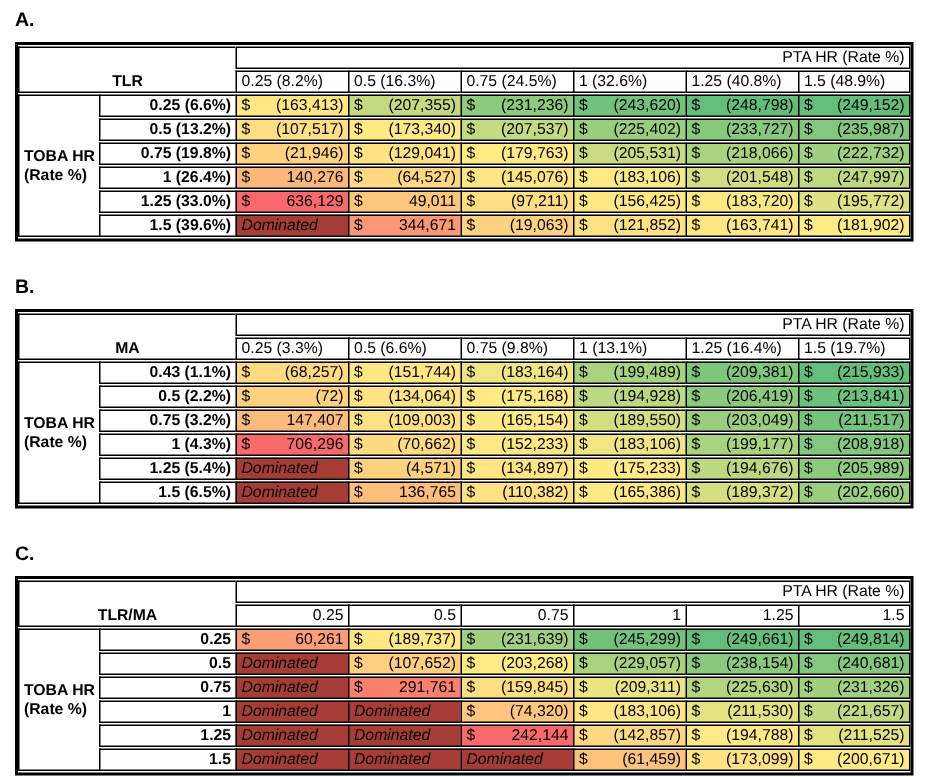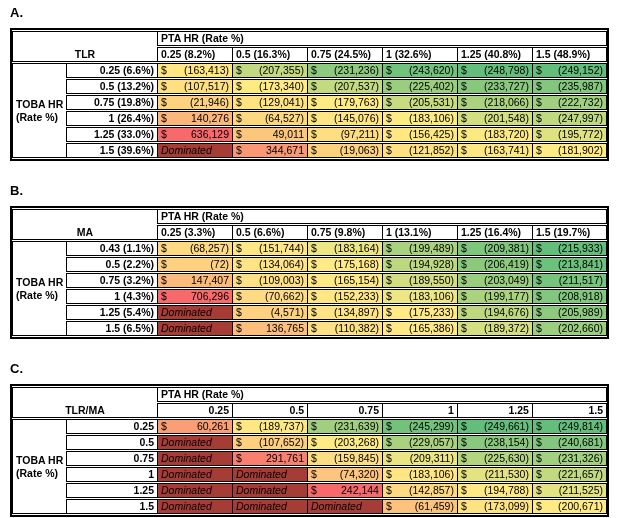--- a/index.html
+++ b/index.html
@@ -32,22 +32,22 @@
     white-space:nowrap;
     overflow:hidden;
     background:#fff;
   }
   table.heat tr > *:last-child { border-right:1px solid #000; }
   .corner {
     vertical-align:bottom;
     text-align:center;
     font-weight:bold;
   }
-  .group-head { text-align:left; font-weight:bold; }
-  .col-head { font-weight:bold; text-align:left; }
+  .group-head { text-align:right; font-weight:normal; }
+  .col-head { font-weight:normal; text-align:left; }
   .col-head.right { text-align:right; }
   .row-group {
     vertical-align:middle;
     font-weight:bold;
     text-align:left;
     line-height:14px;
   }
   .row-head { font-weight:bold; text-align:right; }
   .cellwrap { display:flex; justify-content:space-between; }
   .dom-cell { text-align:left;font-style:italic; }

